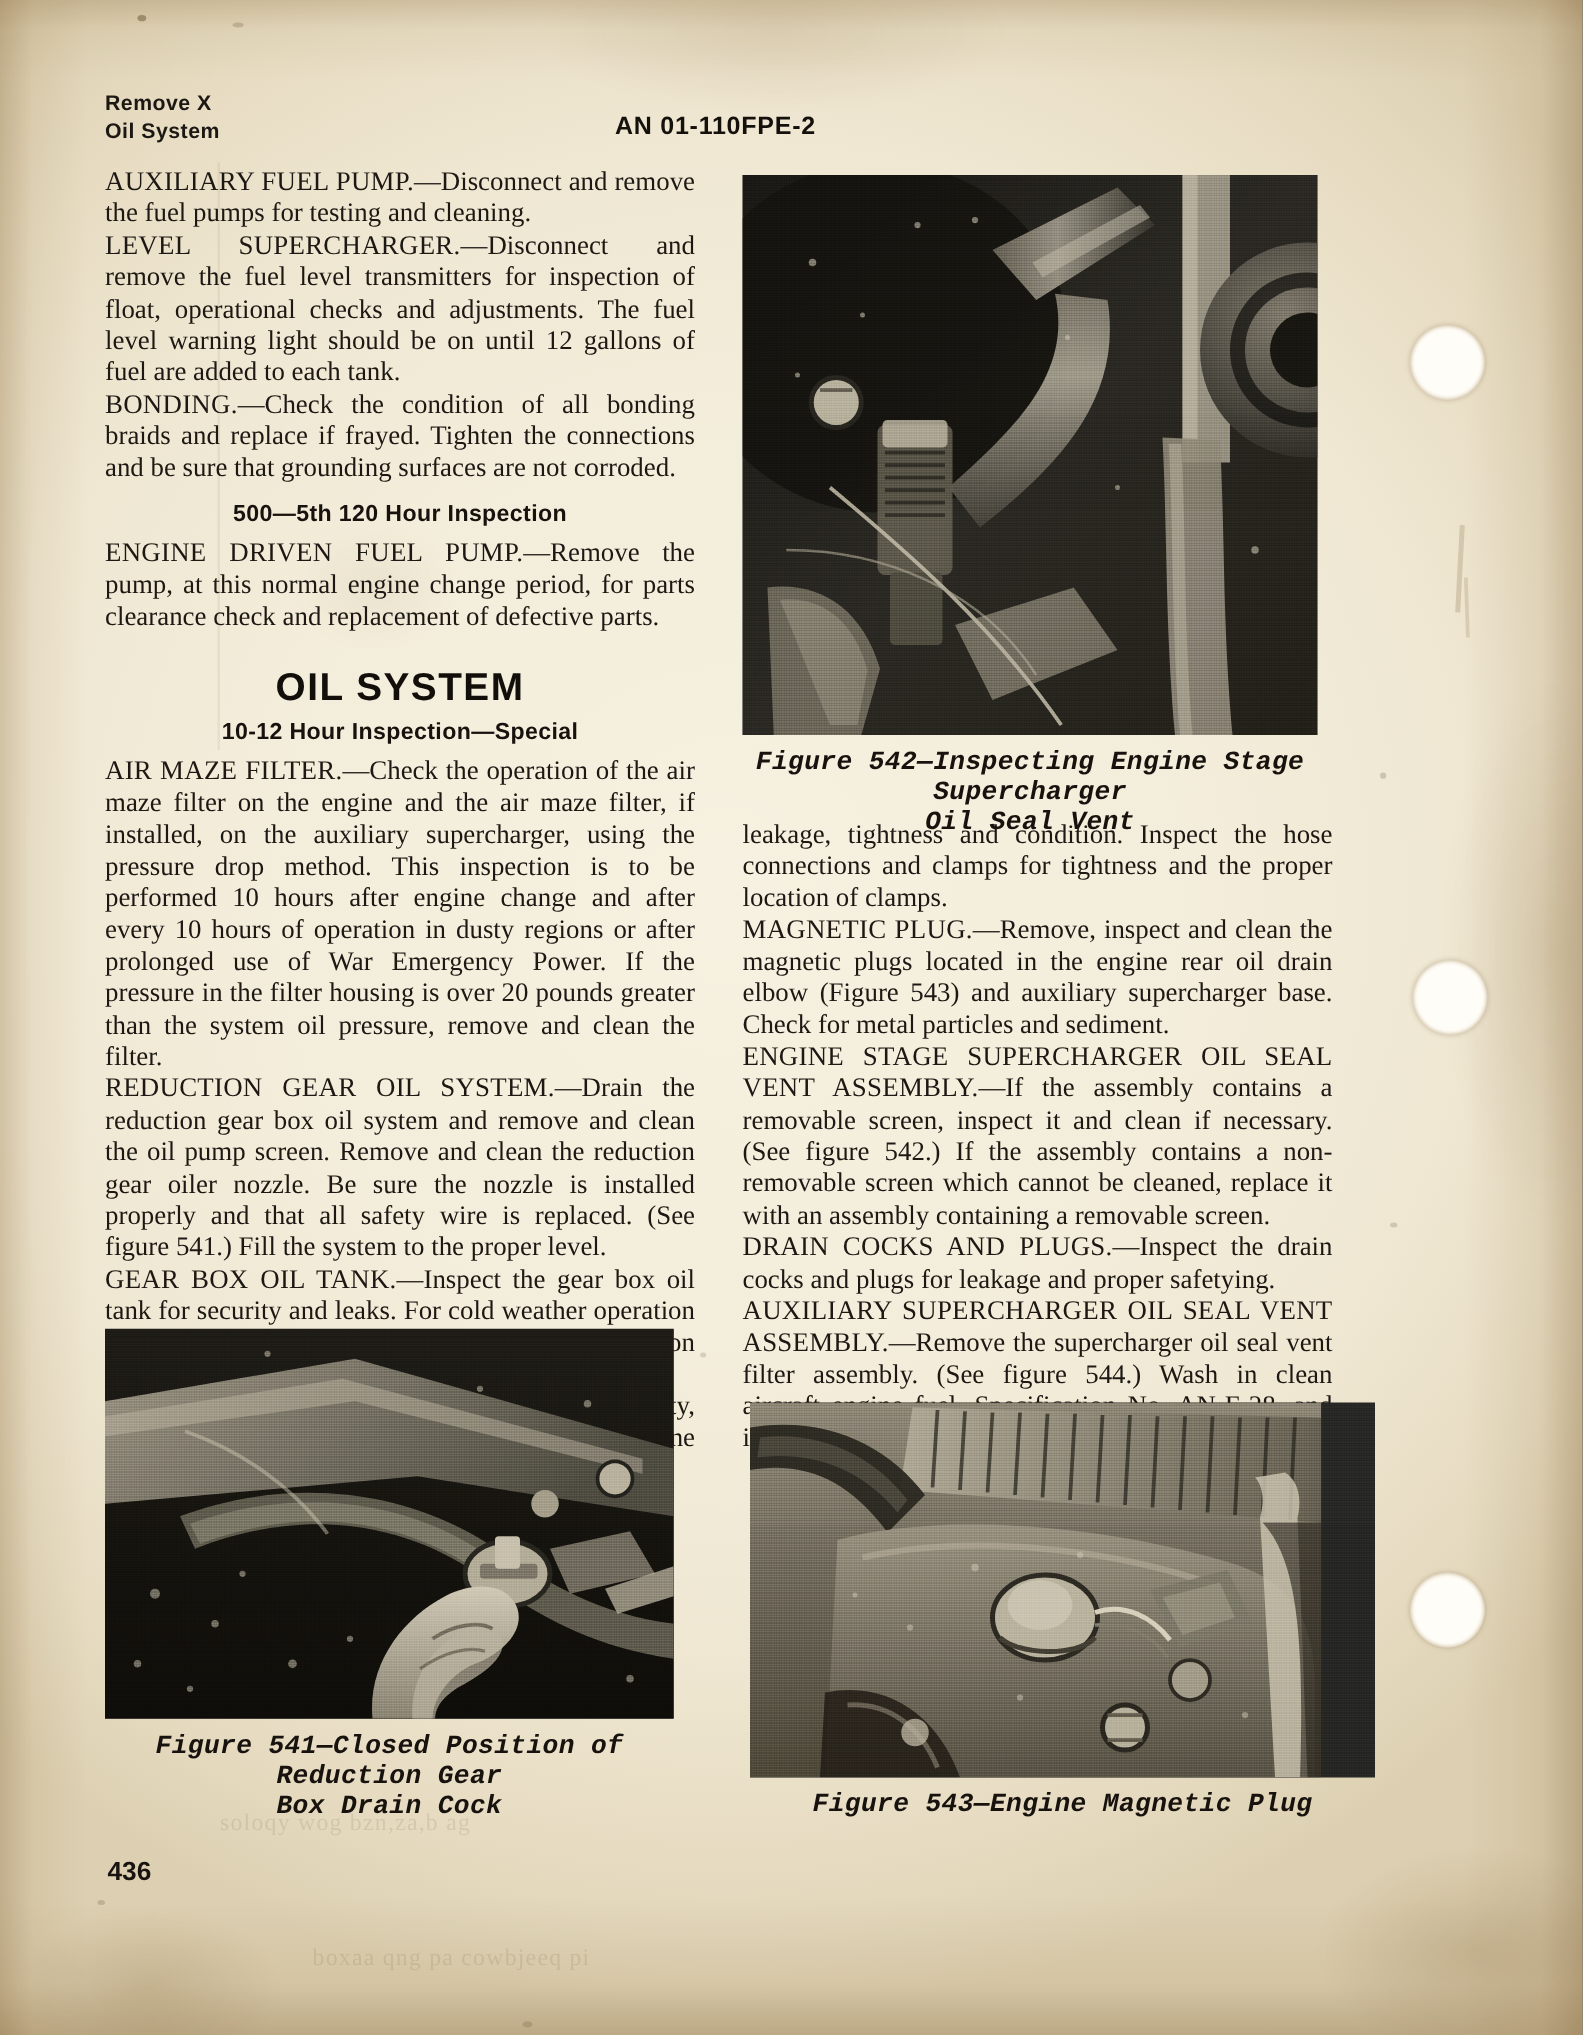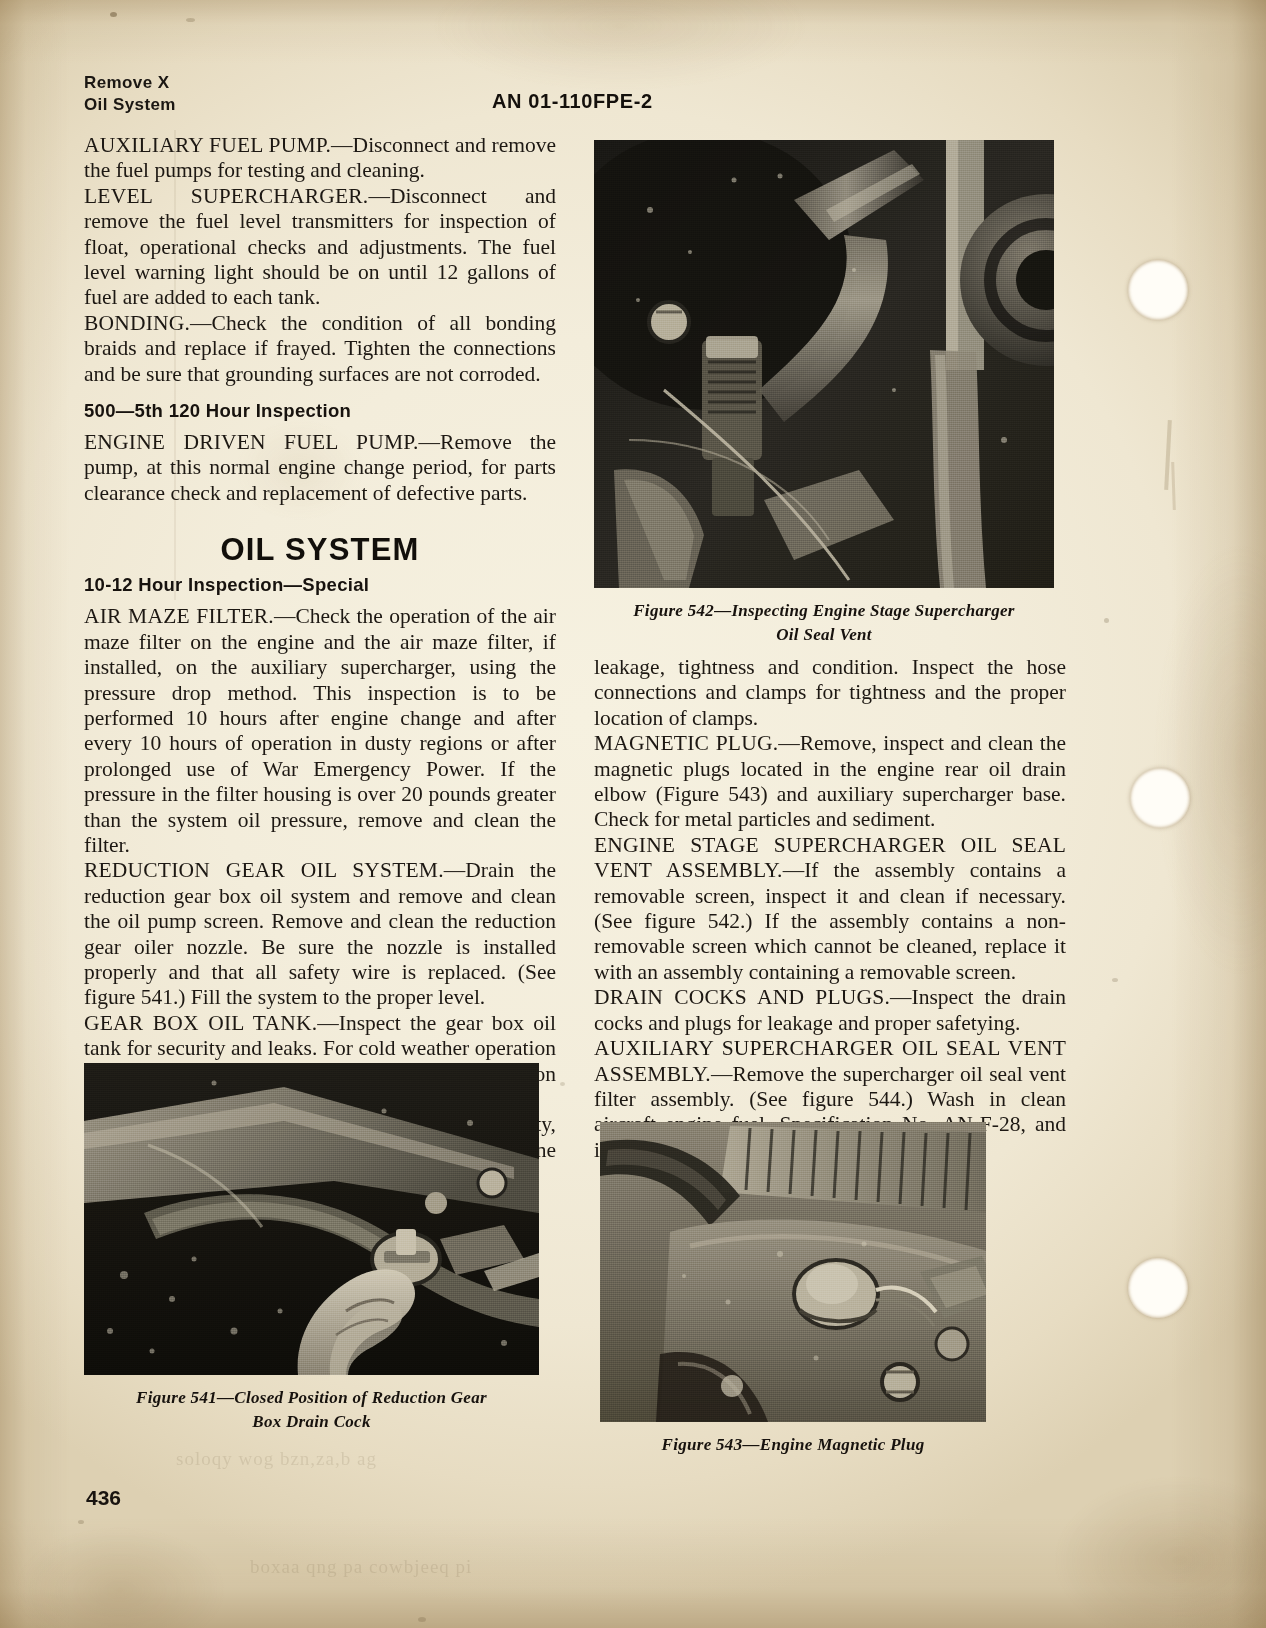--- a/index.html
+++ b/index.html
@@ -61,49 +61,50 @@
     hyphens:none;
   }
   p.body + p.body{margin-top:0px;}
   .lead{letter-spacing:.2px;}
 
   h3.sub{
     margin:13px 0 8px 0;
     font-family:"Liberation Sans",sans-serif;
     font-weight:bold;
     font-size:18.5px;
+    text-align:center;
     color:#17120e;
     letter-spacing:.3px;
   }
   h2.sect{
     margin:26px 0 6px 0;
     font-family:"Liberation Sans",sans-serif;
     font-weight:bold;
     font-size:31px;
     text-align:center;
     letter-spacing:1.2px;
     color:#120f0b;
   }
 
   
   .fig{position:absolute;}
   .fig .frame{position:relative;overflow:hidden;background:#2a2a28;}
   .fig .cap{
     margin-top:11px;
-    font-family:Liberation Serif, serif;
+    font-family:Liberation Mono, monospace;
     font-style:italic;font-weight:bold;
-    font-size:17px;line-height:24px;
+    font-size:21px;line-height:24px;
     text-align:center;color:#17120e;letter-spacing:.3px;
   }
 
   #fig542{left:594px;top:140px;width:460px;}
   #fig542 .frame{height:448px;}
   #fig541{left:84px;top:1063px;width:455px;}
   #fig541 .frame{height:312px;}
-  #fig543{left:600px;top:1122px;width:386px;}
+  #fig543{left:600px;top:1122px;width:500px;}
   #fig543 .frame{height:300px;}
 
   
   .grain{position:absolute;inset:0;opacity:.30;mix-blend-mode:overlay;
     background-image:
       repeating-linear-gradient(0deg, rgba(255,255,255,.25) 0 1px, rgba(0,0,0,.25) 1px 2px),
       repeating-linear-gradient(90deg, rgba(255,255,255,.18) 0 1px, rgba(0,0,0,.18) 1px 2px);}
   .photo-tint{position:absolute;inset:0;background:rgba(60,52,36,.13);mix-blend-mode:multiply;}
 
   .pgnum{position:absolute;left:86px;top:1486px;

